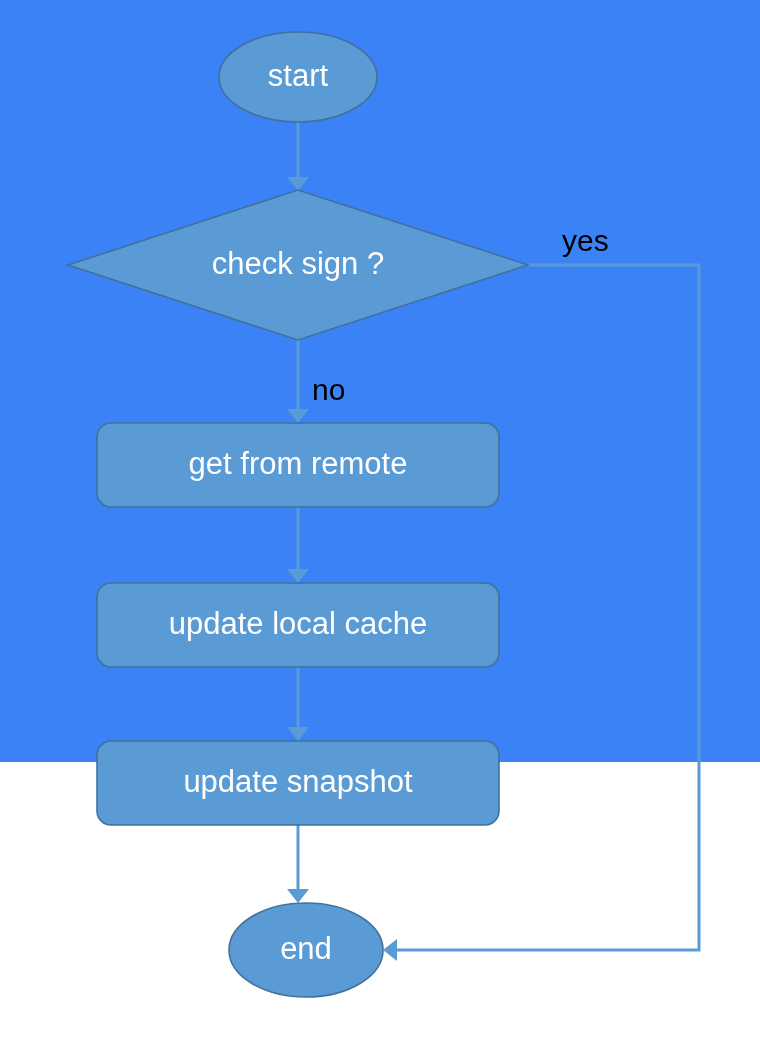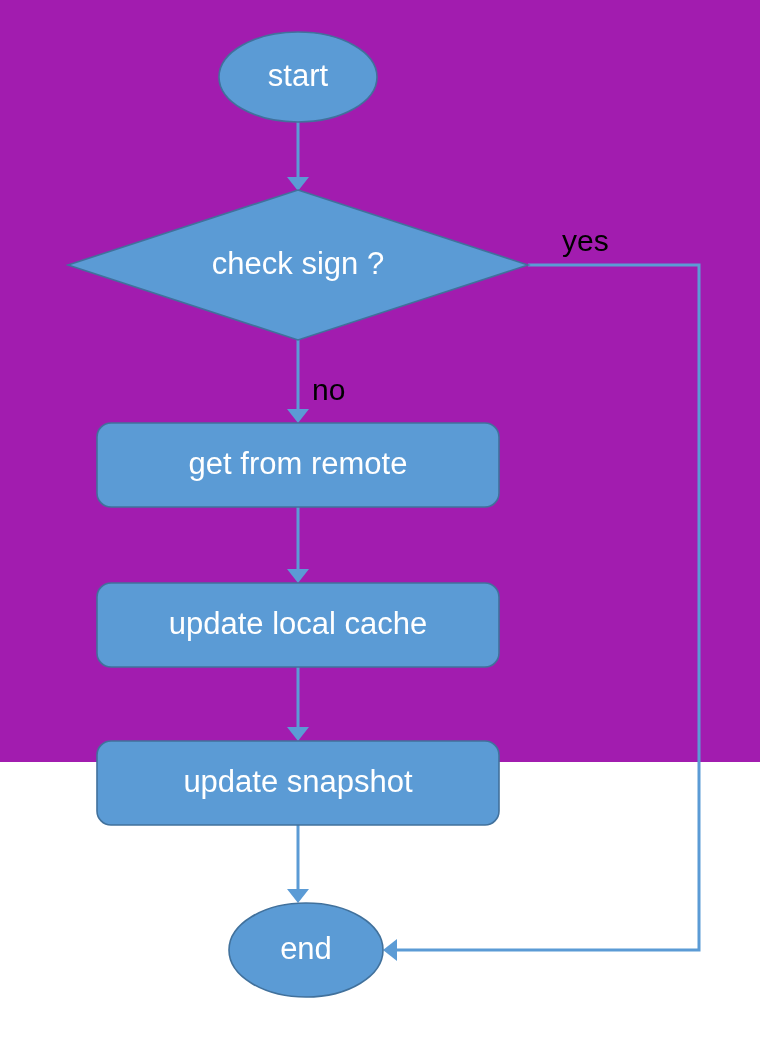--- a/index.html
+++ b/index.html
@@ -11,21 +11,21 @@
   body {
     width: 760px;
     height: 1050px;
     font-family: "Liberation Sans", sans-serif;
     overflow: hidden;
   }
   #flowchart-root {
     position: relative;
     width: 760px;
     height: 762px;
-    background: #a21caf;
+    background: #3b82f6;
   }
   svg.diagram-canvas {
     display: block;
     width: 760px;
     height: 1050px;
   }
   .node-shape {
     stroke-width: 1.6;
   }
   .node-label {

